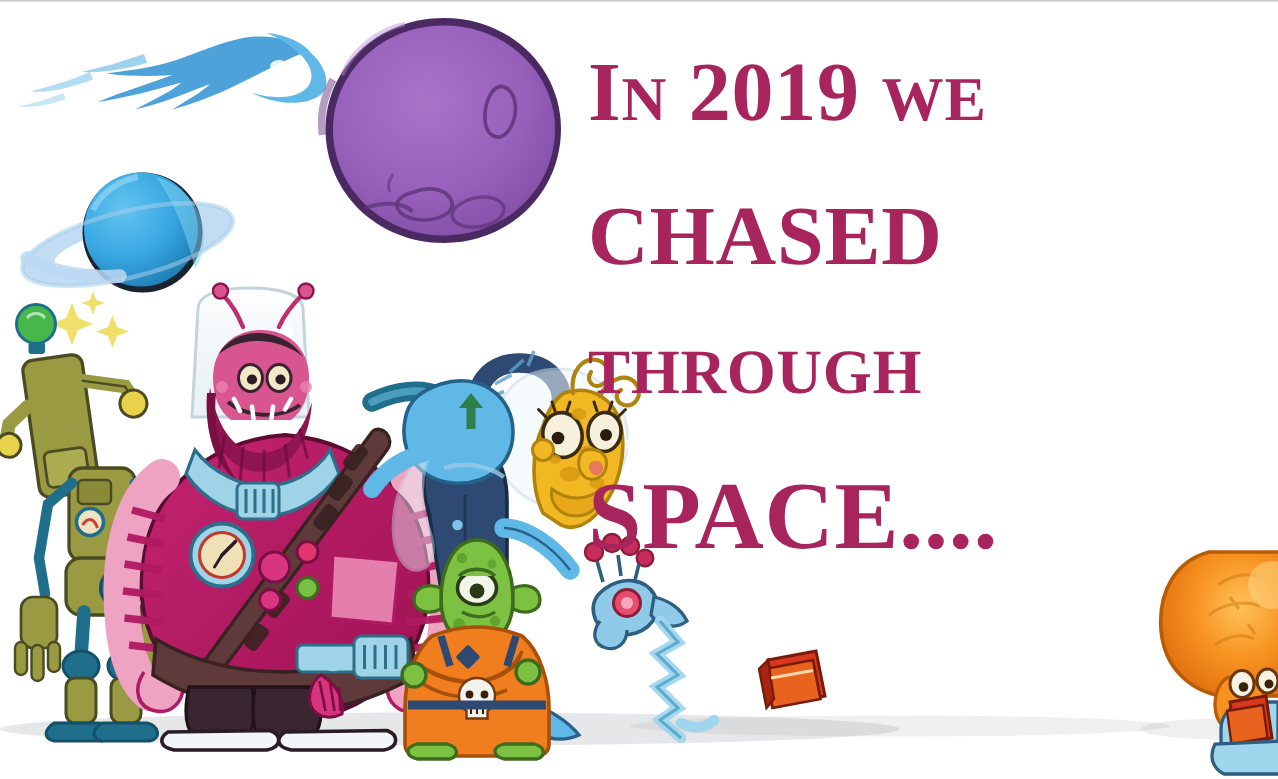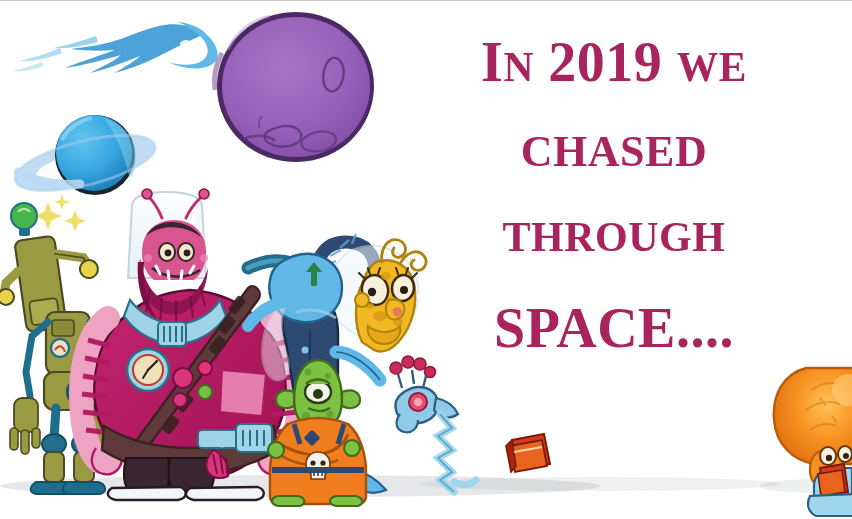--- a/index.html
+++ b/index.html
@@ -6,29 +6,29 @@
   body{
     width:852px;height:519px;overflow:hidden;background:#ffffff;
     font-family:"Liberation Serif",serif;position:relative;
   }
   #stage{position:absolute;inset:0;background:#ffffff;overflow:hidden;}
   .topline{position:absolute;left:0;top:0;width:852px;height:1px;background:#c9c9cc;}
 
   
   #headline{
     position:absolute;left:392px;top:34px;width:444px;
-    text-align:center;color:#A8245C;
+    text-align:left;color:#A8245C;
     font-family:"Liberation Serif",serif;font-weight:700;
     line-height:1.0;letter-spacing:.5px;
   }
   .hline{display:block;white-space:nowrap;}
   .l1{font-size:56px;margin-bottom:40px;}
-  .l2{font-size:44px;margin-bottom:42px;}
+  .l2{font-size:56px;margin-bottom:42px;}
   .l3{font-size:42px;margin-bottom:42px;}
-  .l4{font-size:56px;}
+  .l4{font-size:64px;}
   .sc-big{font-size:1em;}
   .sc-small{font-size:0.74em;}
 
   
   .art{position:absolute;}
 </style>
 </head>
 <body>
 
 <div id="stage">

